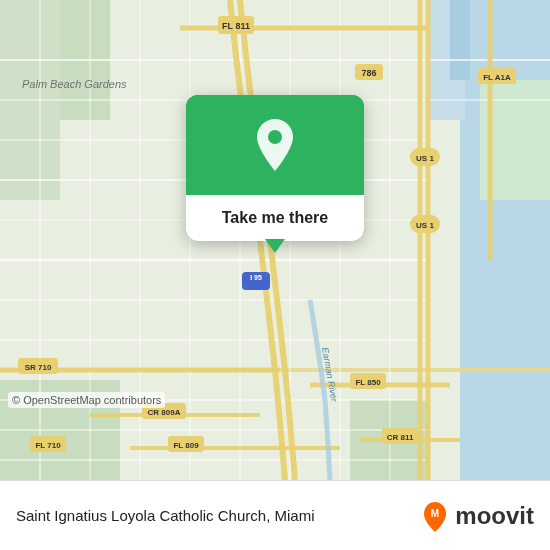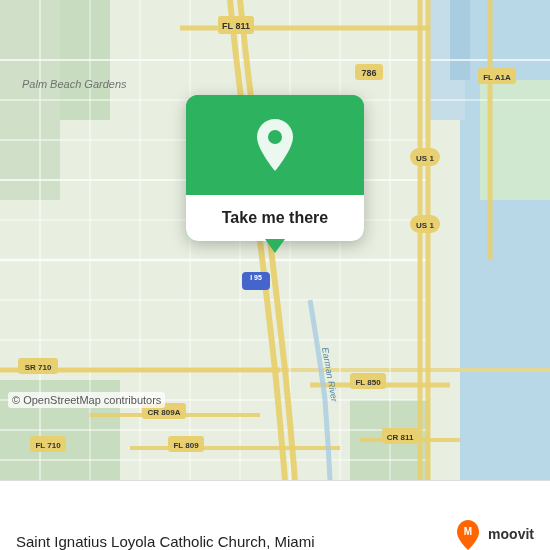--- a/index.html
+++ b/index.html
@@ -27,34 +27,34 @@
       position: absolute;
       top: 0; left: 0;
     }
 
     
     #info-bar {
       width: 550px;
       height: 70px;
       background: #fff;
       display: flex;
-      align-items: flex-end;
+      align-items: center;
       padding: 0 16px;
       border-top: 1px solid #ddd;
     }
 
     #moovit-logo {
       margin-left: auto;
       display: flex;
       align-items: center;
       gap: 4px;
     }
 
     #moovit-text {
-      font-size: 14px;
+      font-size: 24px;
       font-weight: bold;
       color: #333;
     }
 
     #location-info {
       display: flex;
       flex-direction: column;
     }
 
     #place-name {

